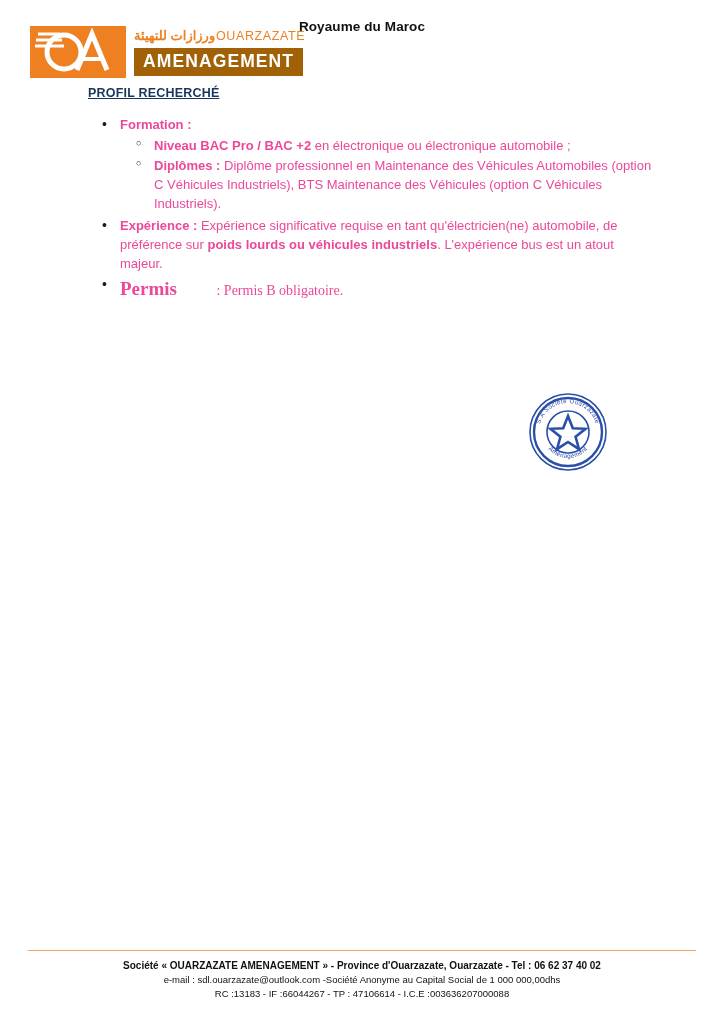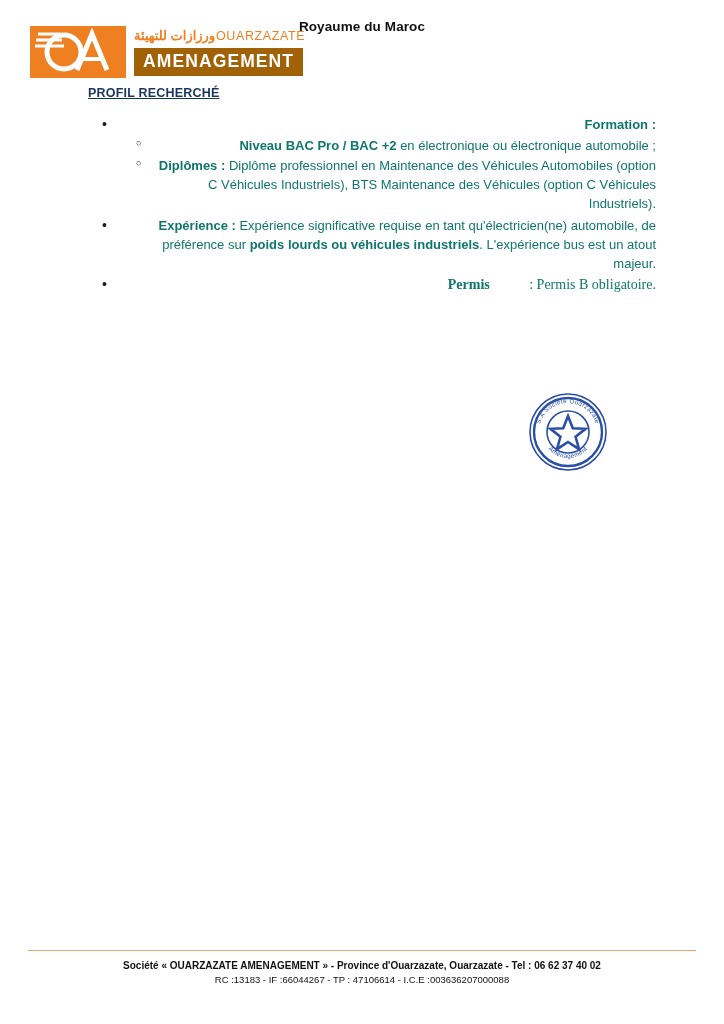--- a/index.html
+++ b/index.html
@@ -99,22 +99,21 @@
     letter-spacing: .2px;
   }
 
   .content {
     position: absolute;
     left: 86px;
     top: 115px;
     width: 570px;
     font-size: 13px;
     line-height: 1.47;
-    color: #0f766e;
-    text-align: right;
+    color: #ec4899;
   }
 
   ul.lvl1 {
     list-style: none;
     margin: 0;
     padding: 0;
   }
   ul.lvl1 > li {
     position: relative;
     padding-left: 34px;
@@ -143,21 +142,21 @@
     position: absolute;
     left: 16px;
     top: 1px;
     font-size: 9px;
     color: #1a1a1a;
   }
   .b { font-weight: bold; }
   .serif-b {
     font-family: "Liberation Serif", serif;
     font-weight: bold;
-    font-size: 14px;
+    font-size: 19px;
   }
   .serif {
     font-family: "Liberation Serif", serif;
     font-size: 14px;
     margin-left: 36px;
   }
 
   
   .stamp {
     position: absolute;
@@ -264,16 +263,17 @@
       </text>
       <text font-family="Liberation Sans, sans-serif" font-size="6.2" fill="#2b4fa8" letter-spacing="0.4">
         <textPath href="#arcBottom" startOffset="50%" text-anchor="middle">Aménagement</textPath>
       </text>
     </svg>
   </div>
 
   <div class="footer-rule"></div>
   <div class="footer">
     <div class="l1">Société « OUARZAZATE AMENAGEMENT » - Province d'Ouarzazate, Ouarzazate - Tel : 06 62 37 40 02</div>
+    <div class="l2">e-mail : sdl.ouarzazate@outlook.com -Société Anonyme au Capital Social de 1 000 000,00dhs</div>
     <div class="l3">RC :13183 - IF :66044267 - TP : 47106614 - I.C.E :003636207000088</div>
   </div>
 
 </div>
 
 </body></html>

